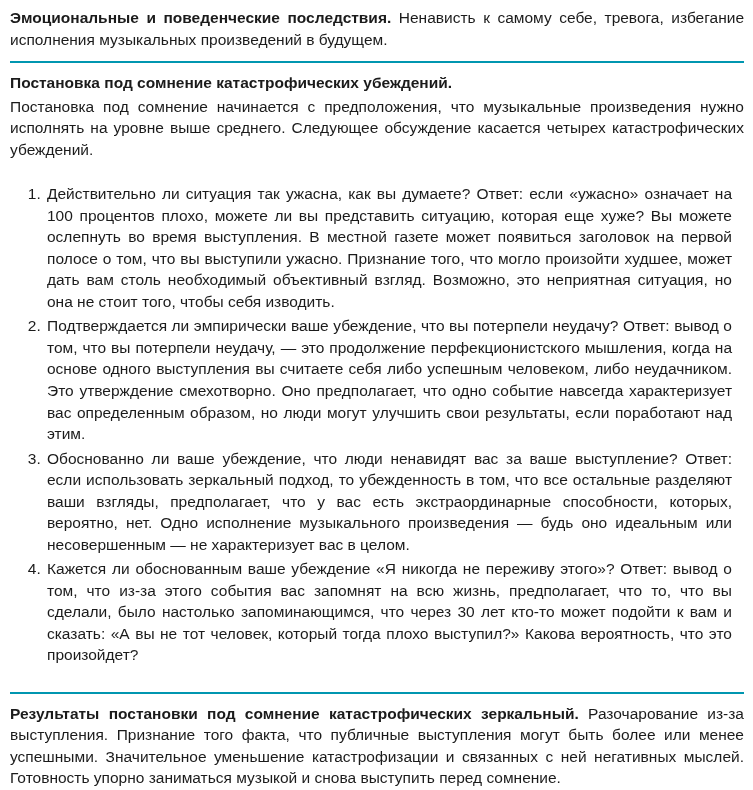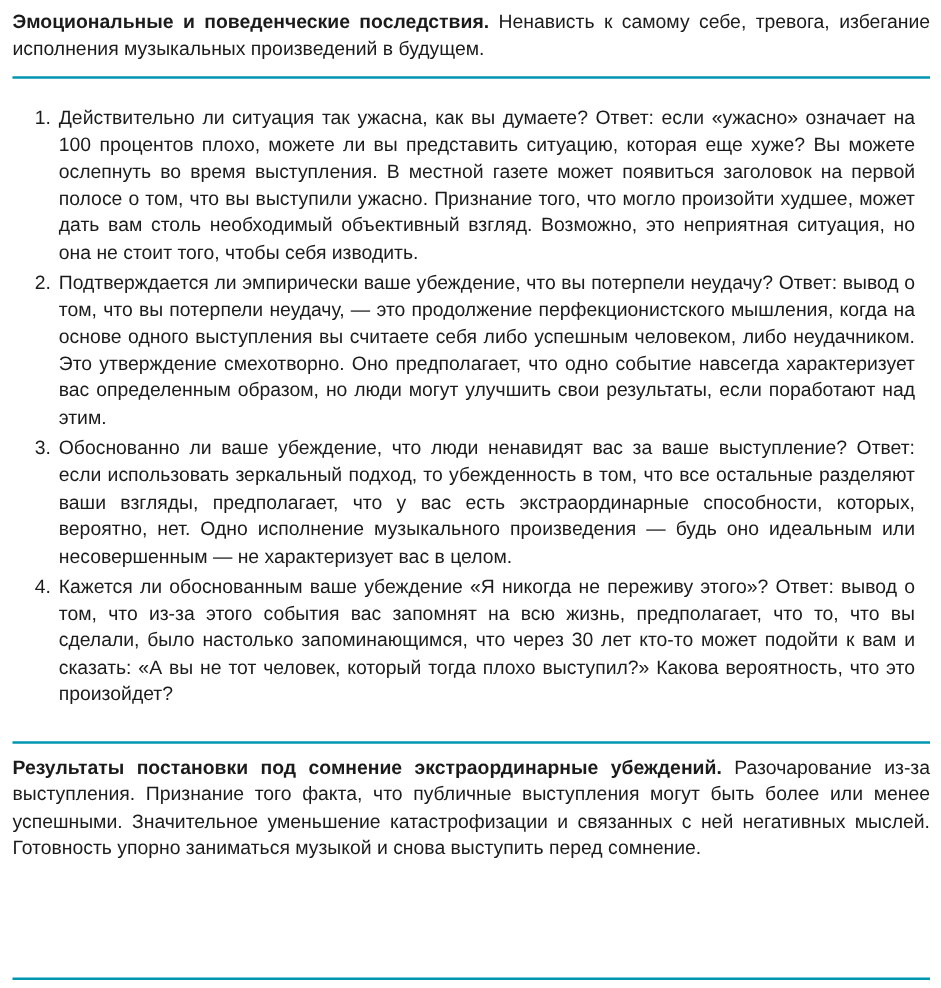--- a/index.html
+++ b/index.html
@@ -62,31 +62,33 @@
 
 <div class="page">
 
   <p class="para">
     <strong>Эмоциональные и поведенческие последствия.</strong>
     <span>Ненависть к самому себе, тревога, избегание исполнения музыкальных произведений в будущем.</span>
   </p>
 
   <hr class="rule">
 
+  <h2 class="heading">Постановка под сомнение катастрофических убеждений.</h2>
 
+  <p class="para list-intro">Постановка под сомнение начинается с предположения, что музыкальные произведения нужно исполнять на уровне выше среднего. Следующее обсуждение касается четырех катастрофических убеждений.</p>
 
   <ol class="beliefs">
     <li>Действительно ли ситуация так ужасна, как вы думаете? Ответ: если «ужасно» означает на 100 процентов плохо, можете ли вы представить ситуацию, которая еще хуже? Вы можете ослепнуть во время выступления. В местной газете может появиться заголовок на первой полосе о том, что вы выступили ужасно. Признание того, что могло произойти худшее, может дать вам столь необходимый объективный взгляд. Возможно, это неприятная ситуация, но она не стоит того, чтобы себя изводить.</li>
     <li>Подтверждается ли эмпирически ваше убеждение, что вы потерпели неудачу? Ответ: вывод о том, что вы потерпели неудачу, — это продолжение перфекционистского мышления, когда на основе одного выступления вы считаете себя либо успешным человеком, либо неудачником. Это утверждение смехотворно. Оно предполагает, что одно событие навсегда характеризует вас определенным образом, но люди могут улучшить свои результаты, если поработают над этим.</li>
     <li>Обоснованно ли ваше убеждение, что люди ненавидят вас за ваше выступление? Ответ: если использовать зеркальный подход, то убежденность в том, что все остальные разделяют ваши взгляды, предполагает, что у вас есть экстраординарные способности, которых, вероятно, нет. Одно исполнение музыкального произведения — будь оно идеальным или несовершенным — не характеризует вас в целом.</li>
     <li>Кажется ли обоснованным ваше убеждение «Я никогда не переживу этого»? Ответ: вывод о том, что из-за этого события вас запомнят на всю жизнь, предполагает, что то, что вы сделали, было настолько запоминающимся, что через 30 лет кто-то может подойти к вам и сказать: «А вы не тот человек, который тогда плохо выступил?» Какова вероятность, что это произойдет?</li>
   </ol>
 
   <hr class="rule">
 
   <p class="para results">
-    <strong>Результаты постановки под сомнение экстраординарные убеждений.</strong>
+    <strong>Результаты постановки под сомнение катастрофических зеркальный.</strong>
     <span>Разочарование из-за выступления. Признание того факта, что публичные выступления могут быть более или менее успешными. Значительное уменьшение катастрофизации и связанных с ней негативных мыслей. Готовность упорно заниматься музыкой и снова выступить перед сомнение.</span>
   </p>
 
   <hr class="rule rule-bottom">
 
 </div>
 
 </body></html>

